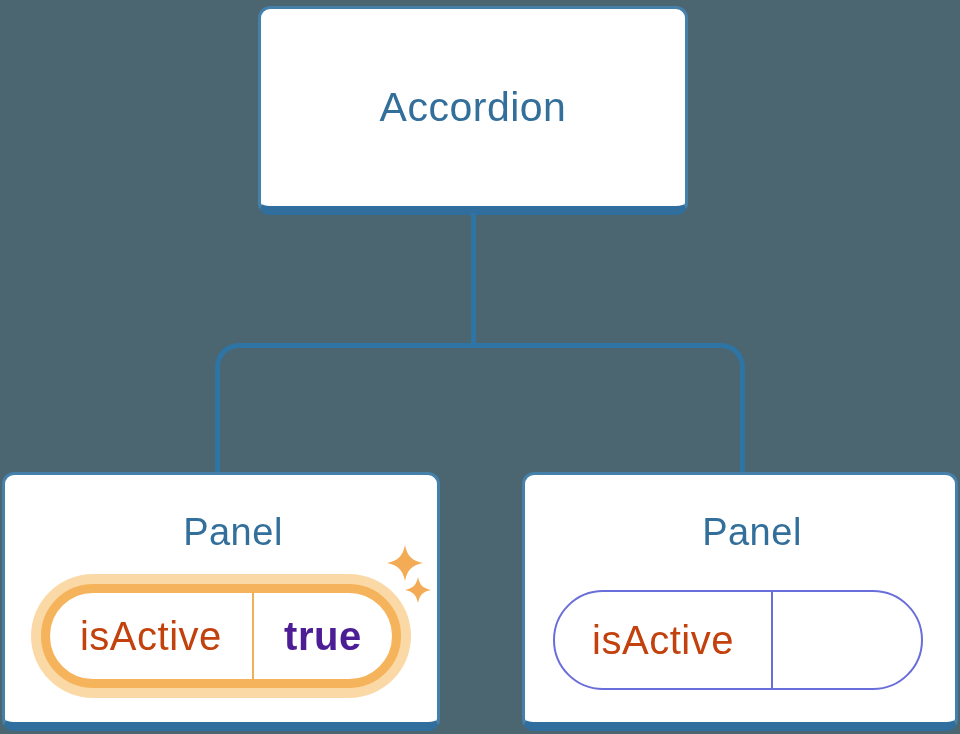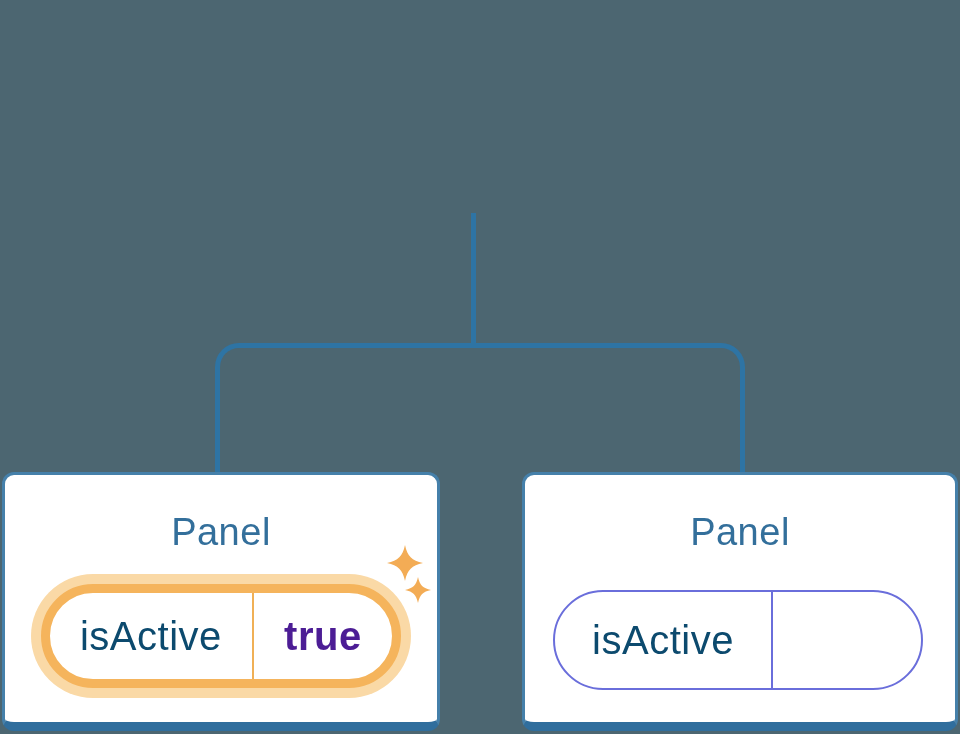--- a/index.html
+++ b/index.html
@@ -26,21 +26,21 @@
     display: flex; align-items: center; justify-content: center;
   }
   .root-label {
     color: #336F9B; font-size: 41px; letter-spacing: 0.5px; font-weight: 500;
   }
   .node-panel-left  { left: 2px;   top: 472px; width: 438px; height: 259px; }
   .node-panel-right { left: 522px; top: 472px; width: 436px; height: 259px; }
   .panel-label {
     position: absolute; left: 0; top: 36px; width: 100%;
     text-align: center; color: #336F9B; font-size: 38px;
-    letter-spacing: 0.5px; font-weight: 500;
+    letter-spacing: 0.5px; font-weight: 500; padding-left: 12px;
   }
 
   
   .stem {
     position: absolute; left: 471px; top: 213px; width: 5px; height: 132px;
     background: #2E74A4;
   }
   .branch {
     position: absolute; left: 215px; top: 343px; width: 530px; height: 129px;
     border: 5px solid #2E74A4; border-bottom: none;
@@ -61,40 +61,43 @@
     left: 36px; top: 109px; width: 360px; height: 104px;
     border: 9px solid #F5B45C;
     box-shadow: 0 0 0 10px #FAD9A6;
   }
   .pill-inactive {
     left: 28px; top: 115px; width: 370px; height: 100px;
     border: 2px solid #6A6EDB;
   }
   .pill-cell {
     display: flex; align-items: center; justify-content: center;
-    color: #0c4a6e; font-size: 40px; letter-spacing: 0.5px;
+    color: #c2410c; font-size: 40px; letter-spacing: 0.5px;
   }
   .pill-key { flex: 0 0 59%; }
   .pill-val { flex: 1 1 auto; }
   .pill-val-bold { font-weight: bold; color: #4c1d95; }
   .pill-divider { width: 2px; flex: 0 0 2px; }
   .divider-orange { background: #F0B056; }
   .divider-purple { background: #6A6EDB; }
 
   
   .sparkle { position: absolute; }
   .sparkle-big   { left: 382px; top: 70px;  width: 36px; height: 36px; }
   .sparkle-small { left: 400px; top: 102px; width: 26px; height: 26px; }
   .sparkle svg { display: block; width: 100%; height: 100%; }
 </style>
 </head>
 <body>
 
 <div class="canvas">
 
+  <div class="node node-root">
+    <span class="root-label">Accordion</span>
+  </div>
 
   <div class="stem"></div>
   <div class="branch"></div>
 
   <div class="node node-panel-left">
     <div class="panel-label">Panel</div>
 
     <span class="sparkle sparkle-big">
       <svg viewBox="0 0 36 36" xmlns="http://www.w3.org/2000/svg">
         <path fill="#F3AC55" d="M18 0C20.4 11.2 24.8 15.6 36 18C24.8 20.4 20.4 24.8 18 36C15.6 24.8 11.2 20.4 0 18C11.2 15.6 15.6 11.2 18 0Z"></path>

